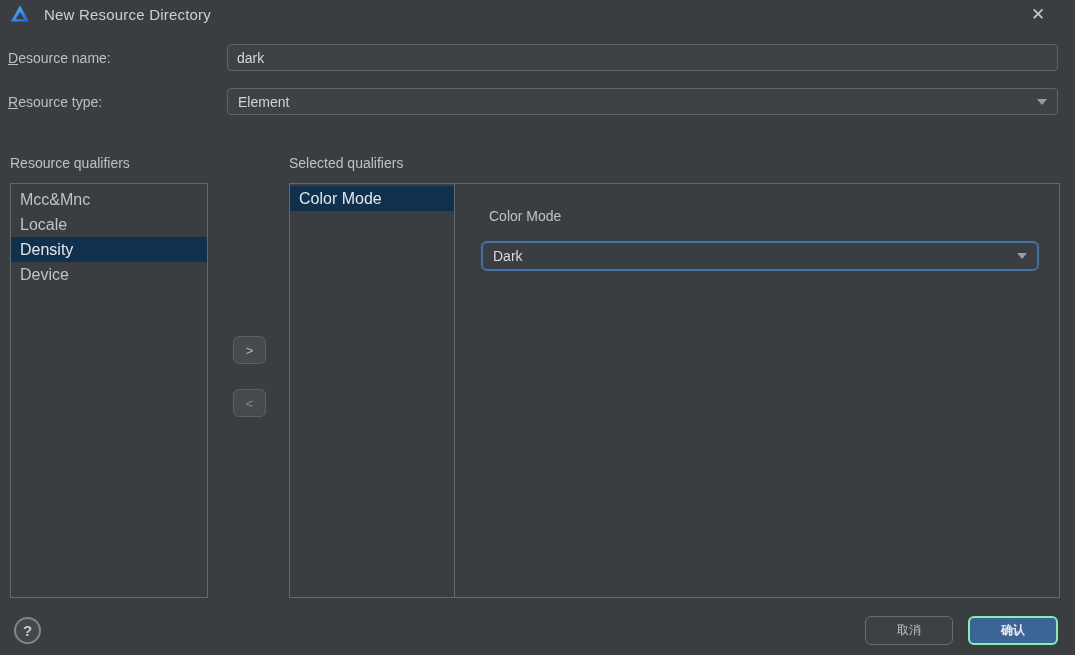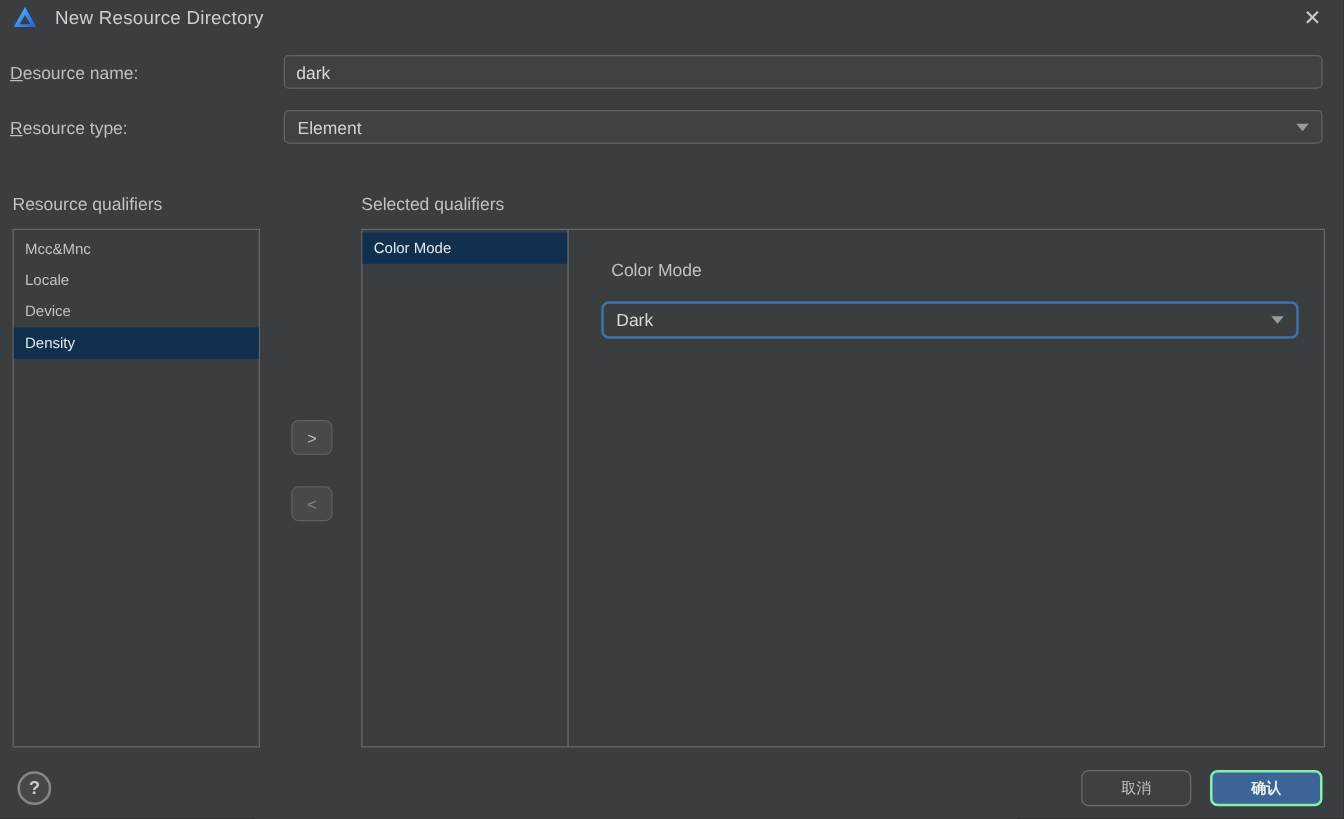--- a/index.html
+++ b/index.html
@@ -7,21 +7,21 @@
   .dialog {
     position: relative;
     width: 1075px; height: 655px;
     background: var(--dialog_bg);
     font-family: "Liberation Sans", sans-serif;
     color: #bdbfc1;
     overflow: hidden;
   }
   
   .titlebar {
-    position: absolute; left: 0; top: 0; right: 4px; height: 28px;
+    position: absolute; left: 0; top: 0; right: 16px; height: 28px;
     display: flex; align-items: center; padding-left: 10px;
   }
   .logo { width: 20px; height: 20px; display: block; }
   .title-text {
     margin-left: 14px; font-size: 15px; color: #cdcfd1; letter-spacing: .2px;
   }
   .close-btn {
     position: absolute; right: 8px; top: 2px; width: 26px; height: 24px;
     display: flex; align-items: center; justify-content: center;
     color: #c7c9cb; font-size: 17px; cursor: pointer; background: transparent; border: none;
@@ -54,21 +54,21 @@
   .label-available { left: 10px; top: 155px; }
   .label-selected  { left: 289px; top: 155px; }
   .listbox {
     position: absolute; top: 183px; background: var(--dialog_bg);
     border: 1px solid var(--panel_border); padding-top: 3px;
   }
   .list-available { left: 10px; width: 198px; height: 415px; }
   .list-selected  { left: 289px; width: 166px; height: 415px; padding-top: 2px; }
   .list-item {
     height: 25px; line-height: 25px; padding: 0 9px;
-    font-size: 12px; color: #c0c2c4; cursor: pointer;
+    font-size: 16px; color: #c0c2c4; cursor: pointer;
     white-space: nowrap; overflow: hidden;
   }
   .list-item.selected { background: var(--selection_bg); color: #e3e7ea; }
   
   .xfer-btn {
     position: absolute; left: 233px; width: 33px; height: 28px;
     background: #474a4c; border: 1px solid #5d6062; border-radius: 6px;
     color: #b8babc; font-size: 13px; cursor: pointer;
     display: flex; align-items: center; justify-content: center;
     font-family: "Liberation Sans", sans-serif;
@@ -134,22 +134,22 @@
   <div class="field-label" style="top:94px;"><span class="mnemonic">R</span><span>esource type:</span></div>
   <div class="combo combo-resource">
     <span>Element</span>
     <span class="arrow-down"></span>
   </div>
 
   <div class="section-label label-available">Resource qualifiers</div>
   <div class="listbox list-available">
     <div class="list-item">Mcc&amp;Mnc</div>
     <div class="list-item">Locale</div>
+    <div class="list-item selected">Density</div>
     <div class="list-item">Device</div>
-    <div class="list-item selected">Density</div>
   </div>
 
   <button class="xfer-btn xfer-add">&gt;</button>
   <button class="xfer-btn xfer-remove">&lt;</button>
 
   <div class="section-label label-selected">Selected qualifiers</div>
   <div class="listbox list-selected">
     <div class="list-item selected">Color Mode</div>
   </div>
 

